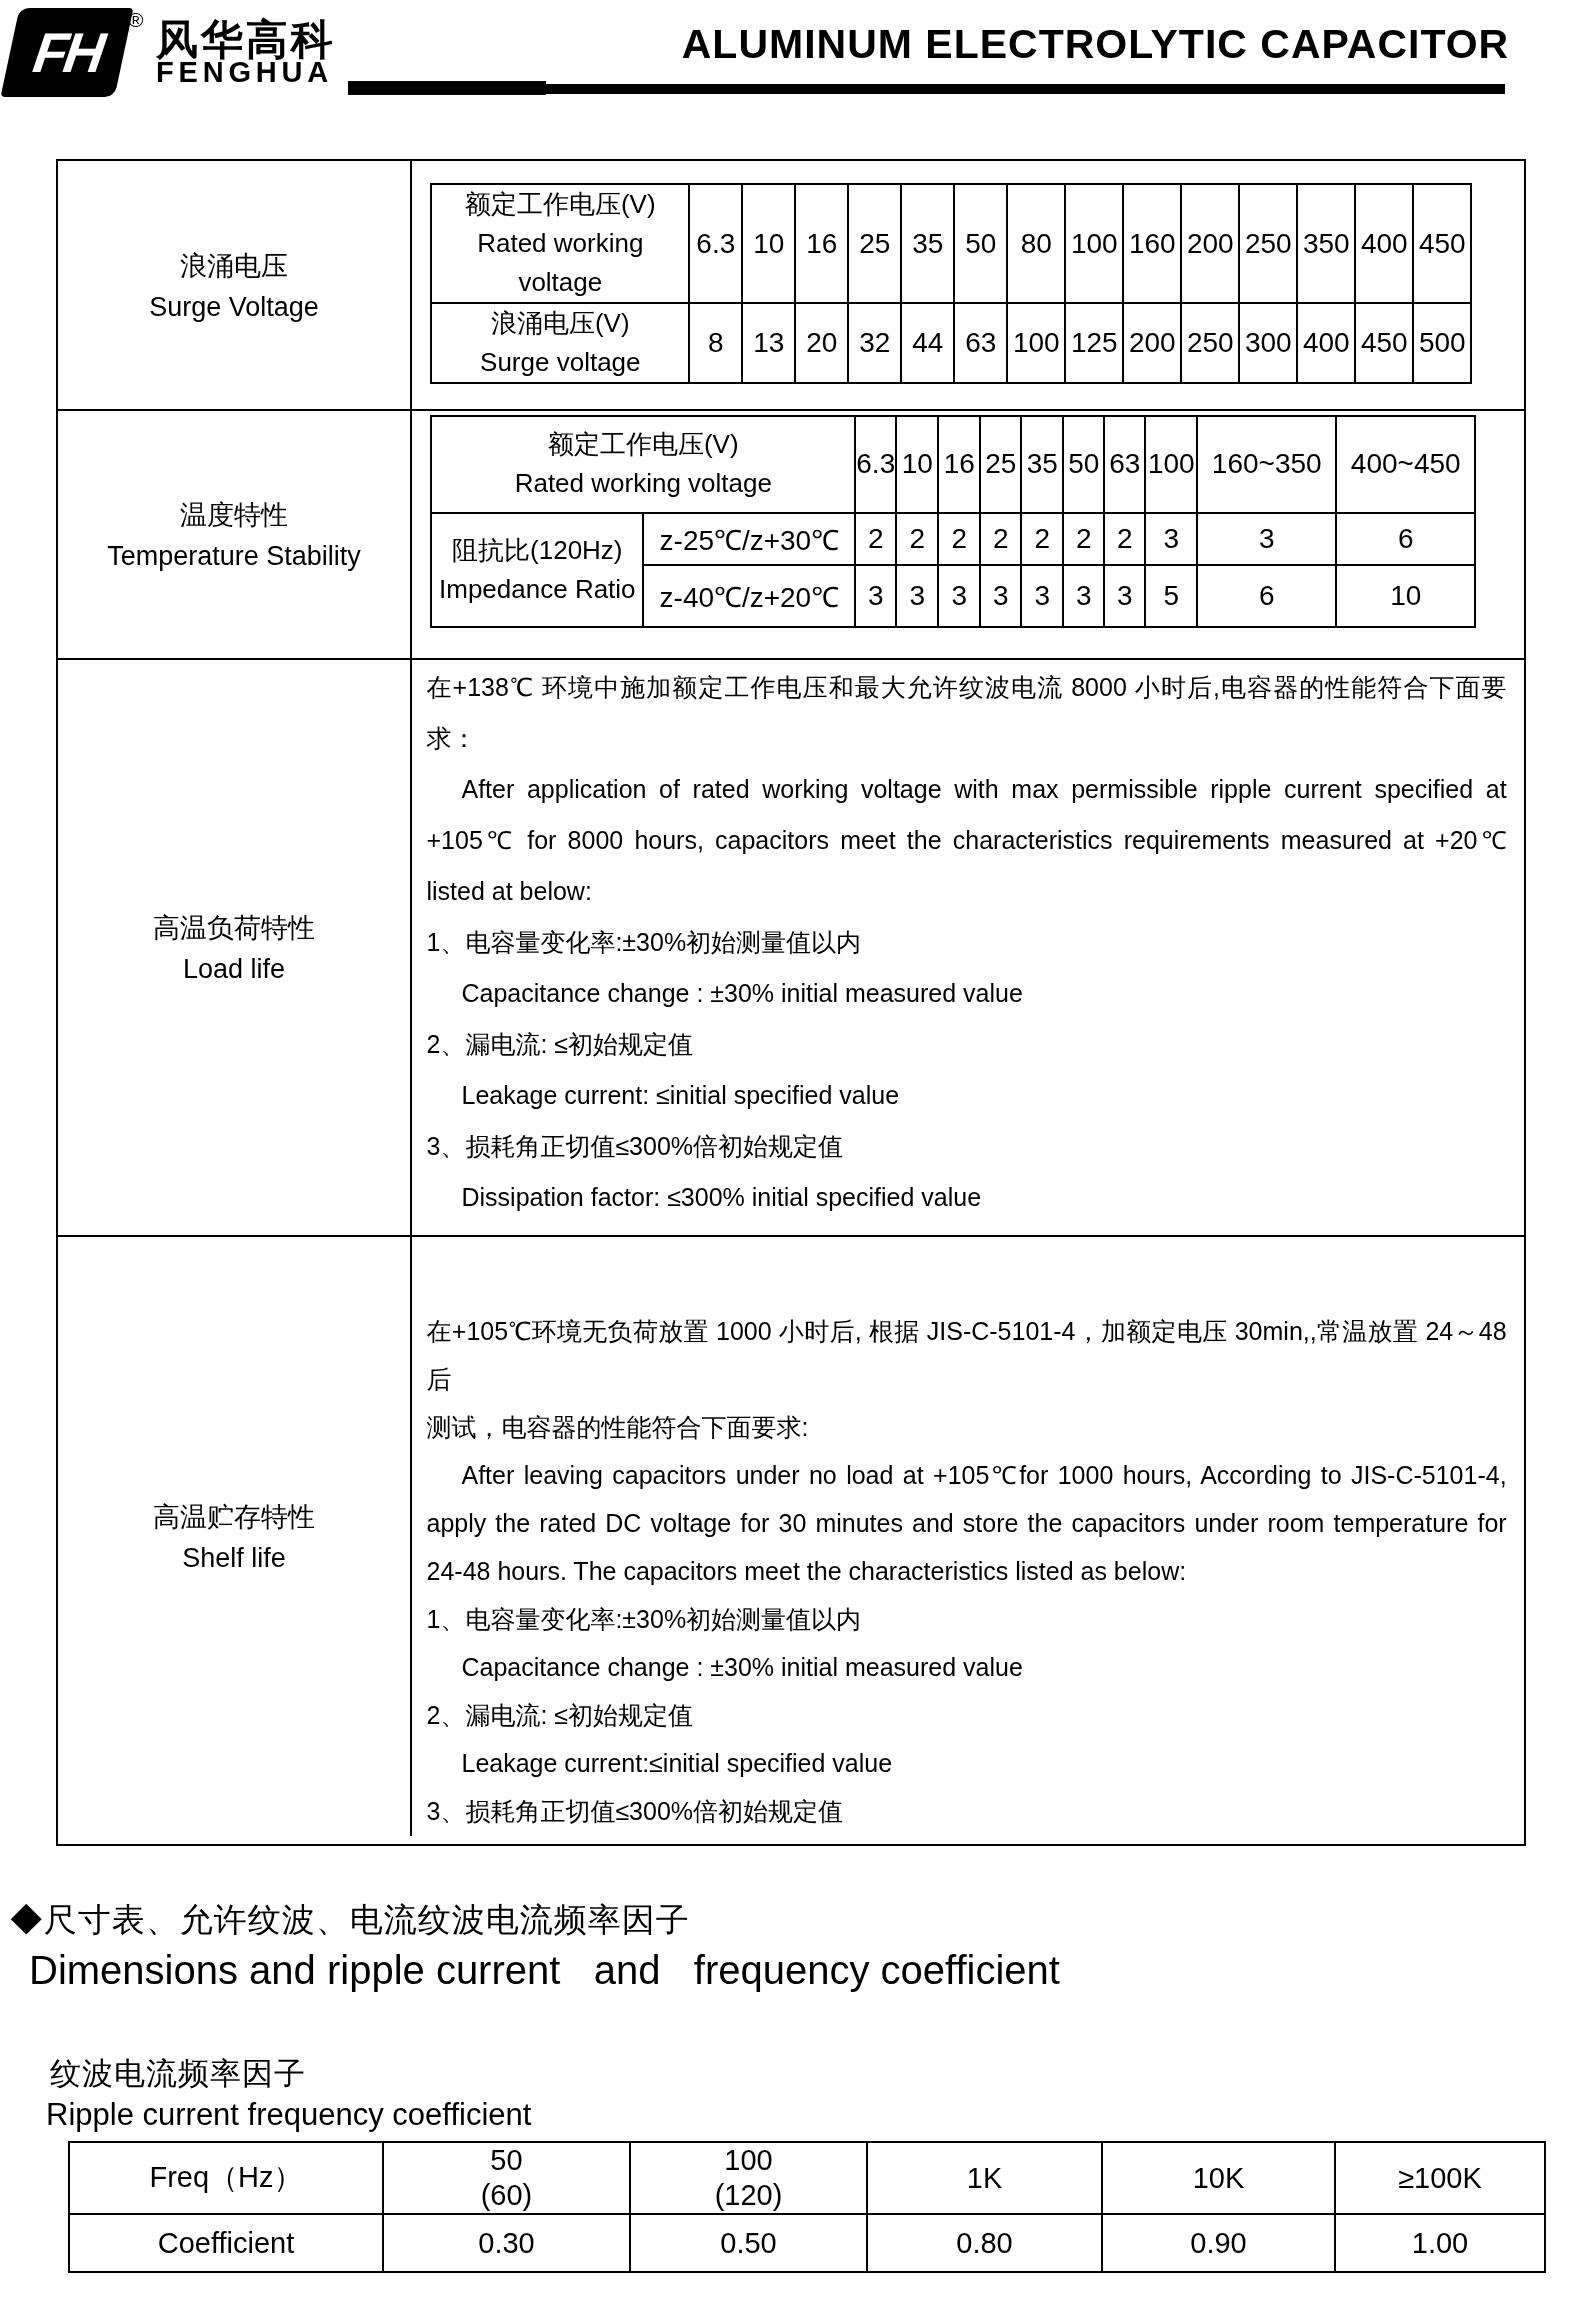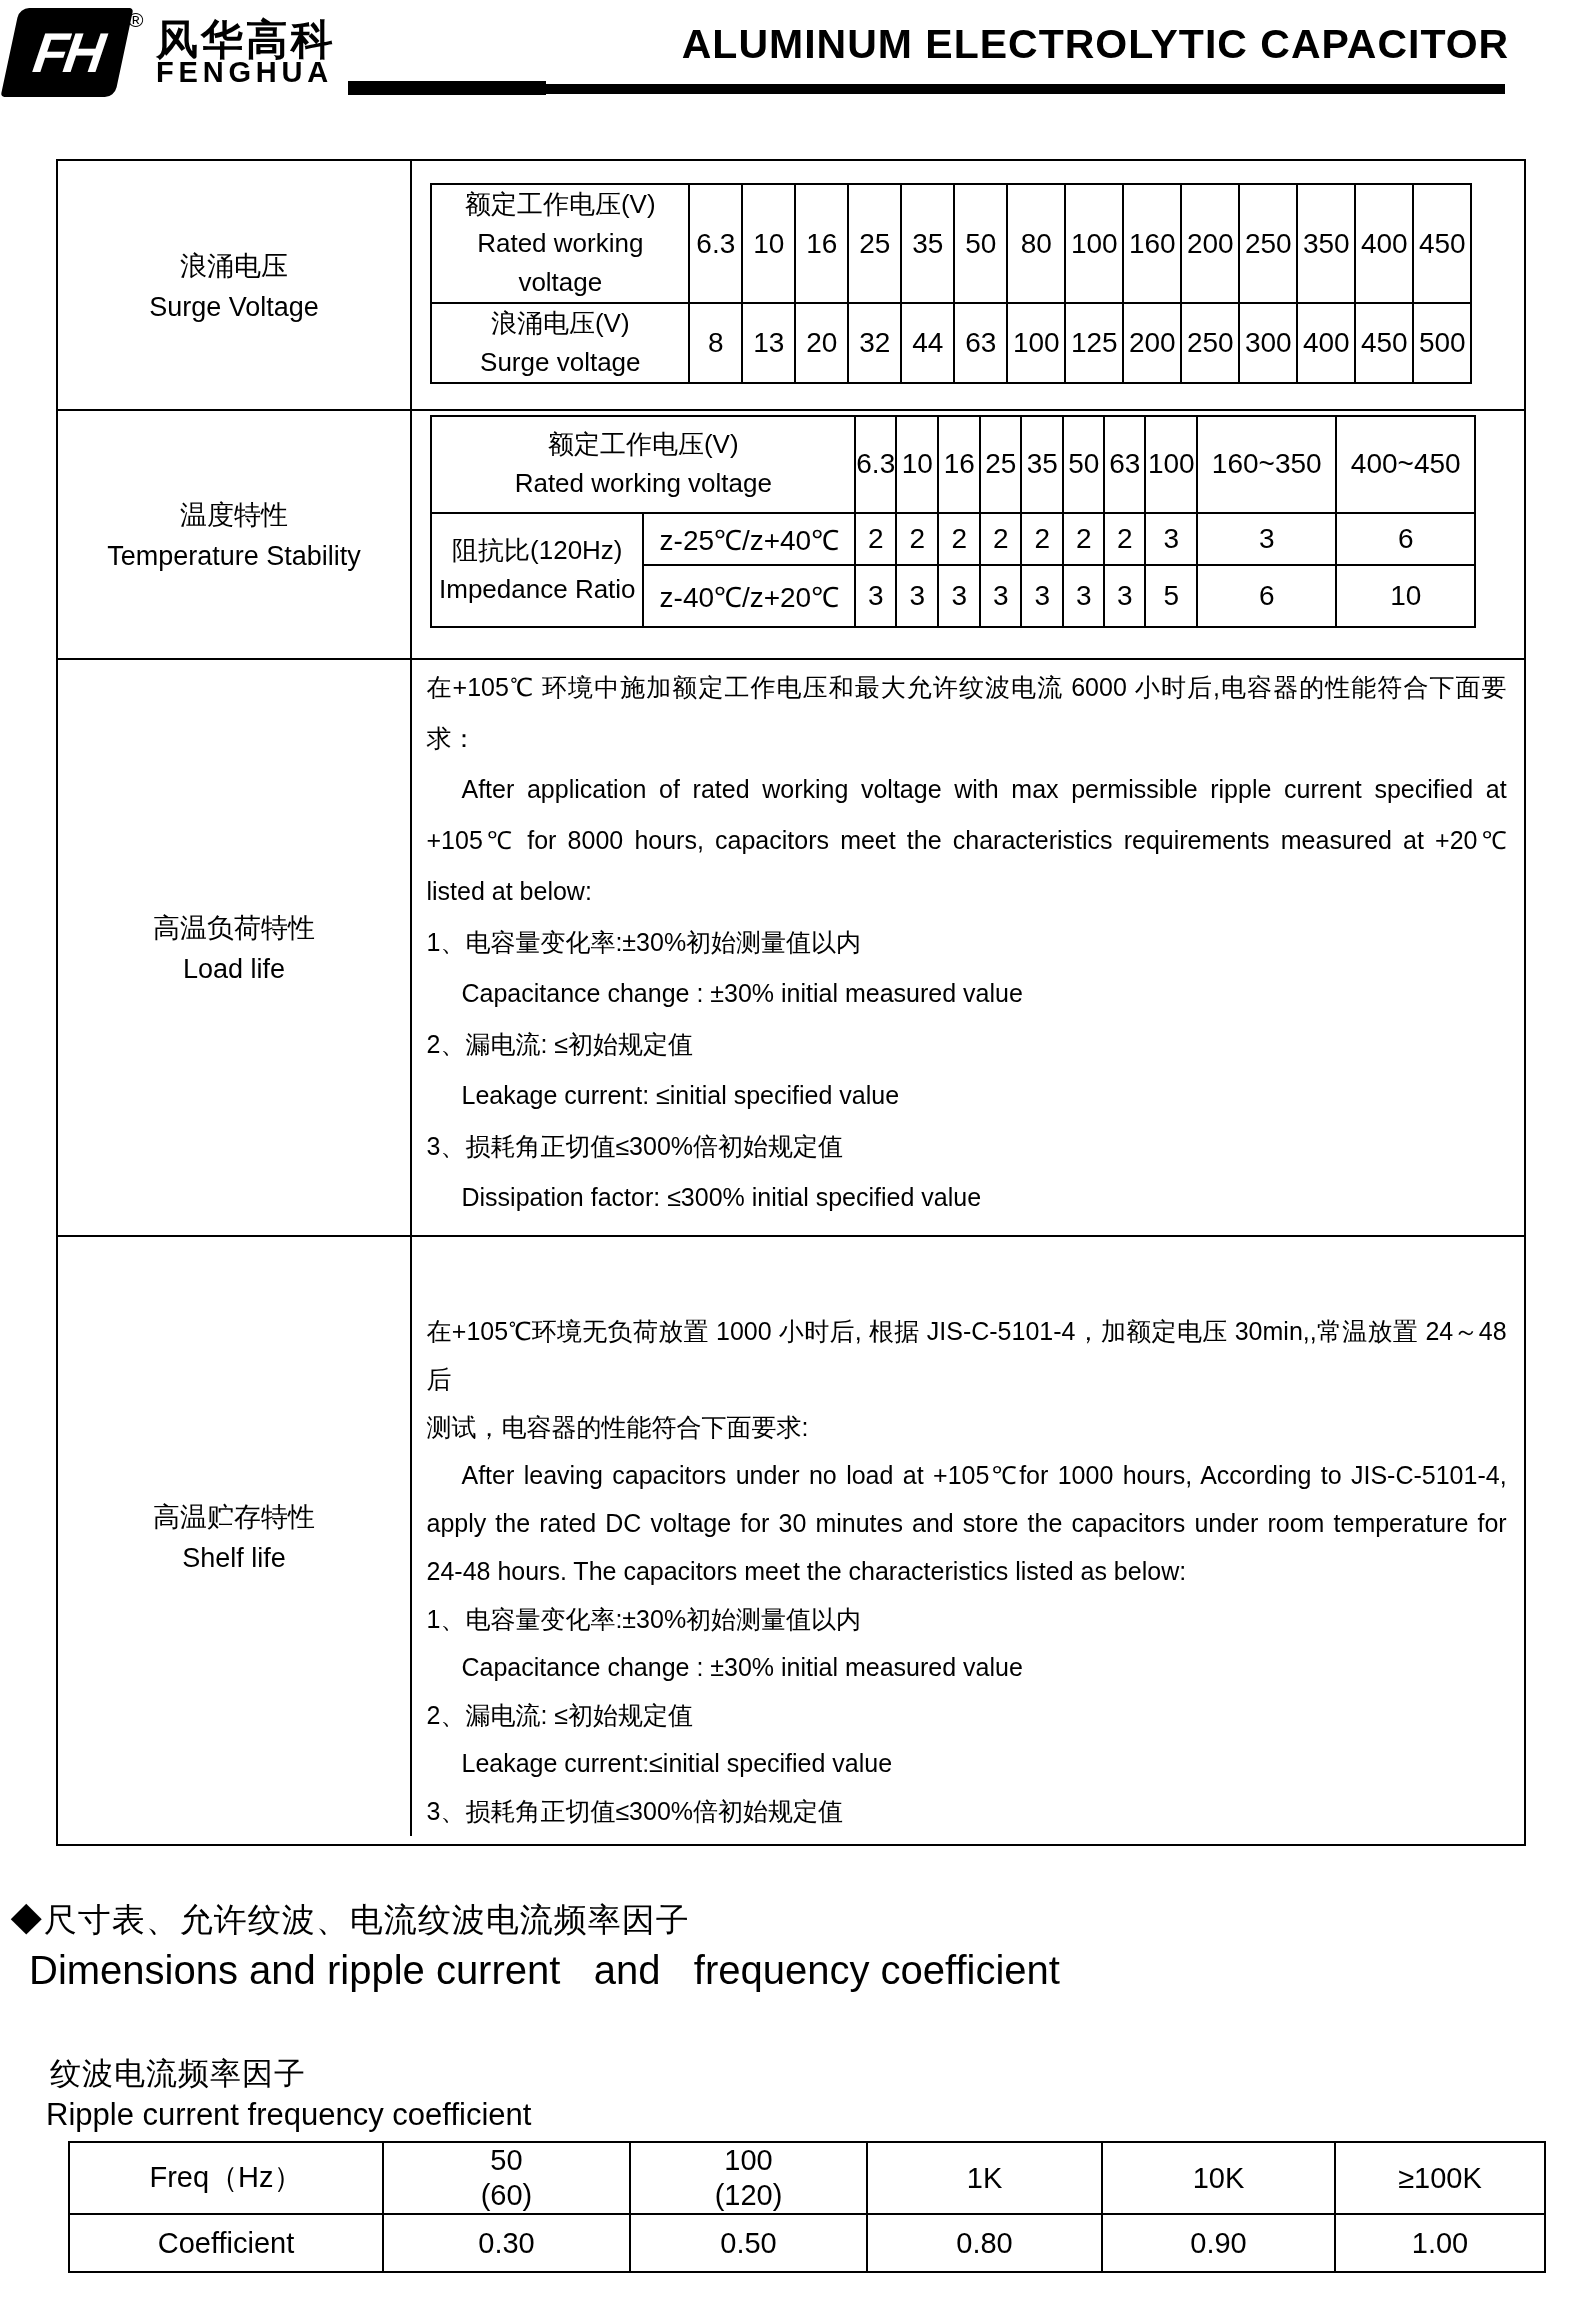--- a/index.html
+++ b/index.html
@@ -175,21 +175,21 @@
           <td>63</td>
           <td>100</td>
           <td>160~350</td>
           <td>400~450</td>
         </tr>
         <tr style="height:52px;">
           <td rowspan="2" class="lbl2">
             <div>阻抗比(120Hz)</div>
             <div>Impedance Ratio</div>
           </td>
-          <td class="cond">z-25℃/z+40℃</td>
+          <td class="cond">z-25℃/z+30℃</td>
           <td>2</td>
           <td>2</td>
           <td>2</td>
           <td>2</td>
           <td>2</td>
           <td>2</td>
           <td>2</td>
           <td>3</td>
           <td>3</td>
           <td>6</td>
@@ -212,21 +212,21 @@
     </div>
   </div>
 
   <div class="spec-row r3">
     <div class="spec-label">
       <div>高温负荷特性</div>
       <div>Load life</div>
     </div>
     <div class="spec-content">
       <div class="celltext" id="load-text">
-        <div class="just">在+105℃ 环境中施加额定工作电压和最大允许纹波电流 6000 小时后,电容器的性能符合下面要</div>
+        <div class="just">在+138℃ 环境中施加额定工作电压和最大允许纹波电流 8000 小时后,电容器的性能符合下面要</div>
         <div>求：</div>
         <div class="ind just">After application of rated working voltage with max permissible ripple current specified at</div>
         <div class="just">+105℃ for 8000 hours, capacitors meet the characteristics requirements measured at +20℃</div>
         <div>listed at below:</div>
         <div>1、电容量变化率:±30%初始测量值以内</div>
         <div class="ind">Capacitance change : ±30% initial measured value</div>
         <div>2、漏电流: ≤初始规定值</div>
         <div class="ind">Leakage current: ≤initial specified value</div>
         <div>3、损耗角正切值≤300%倍初始规定值</div>
         <div class="ind">Dissipation factor: ≤300% initial specified value</div>

